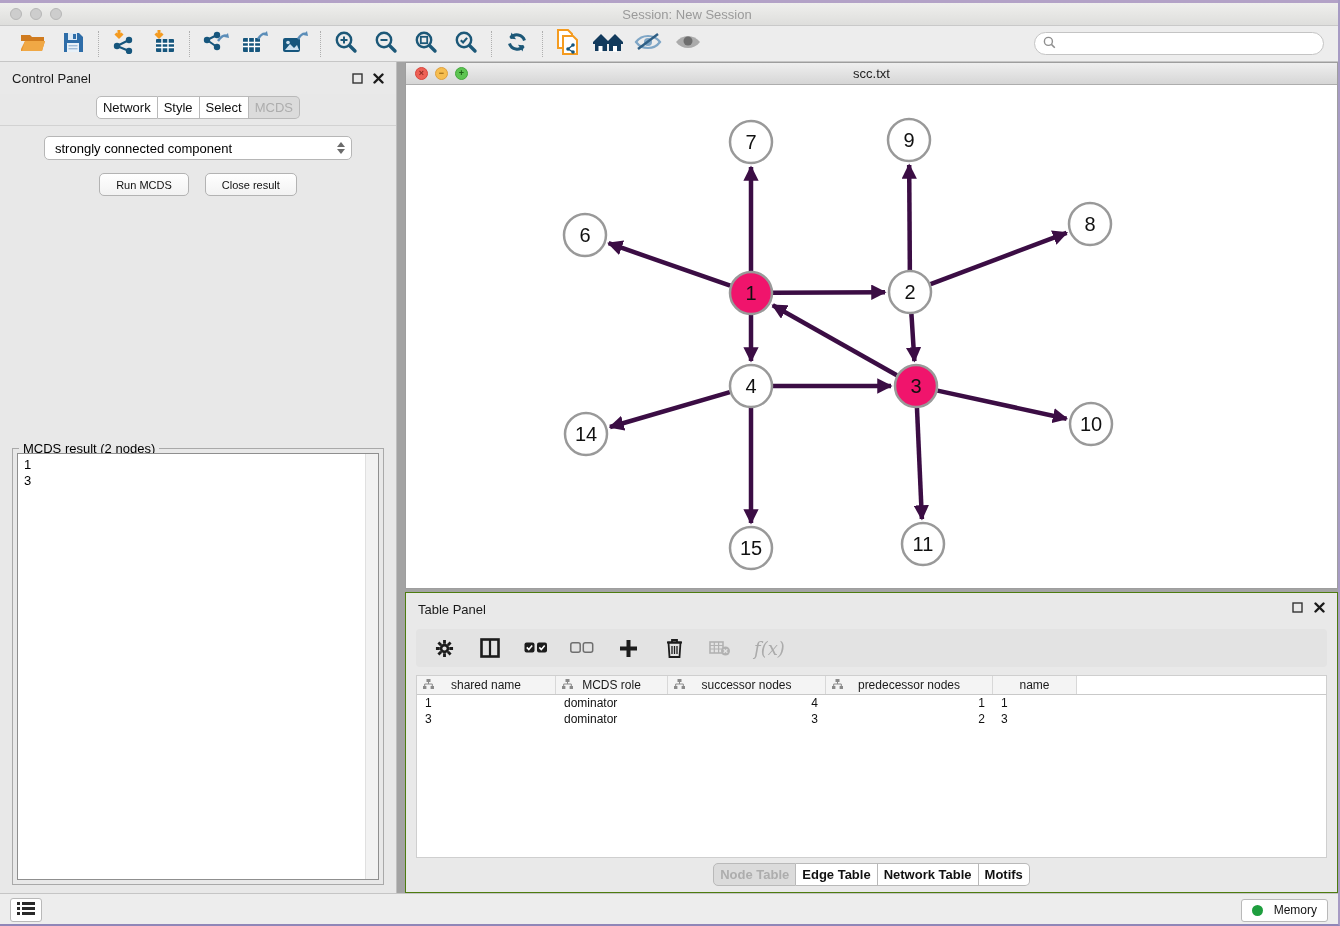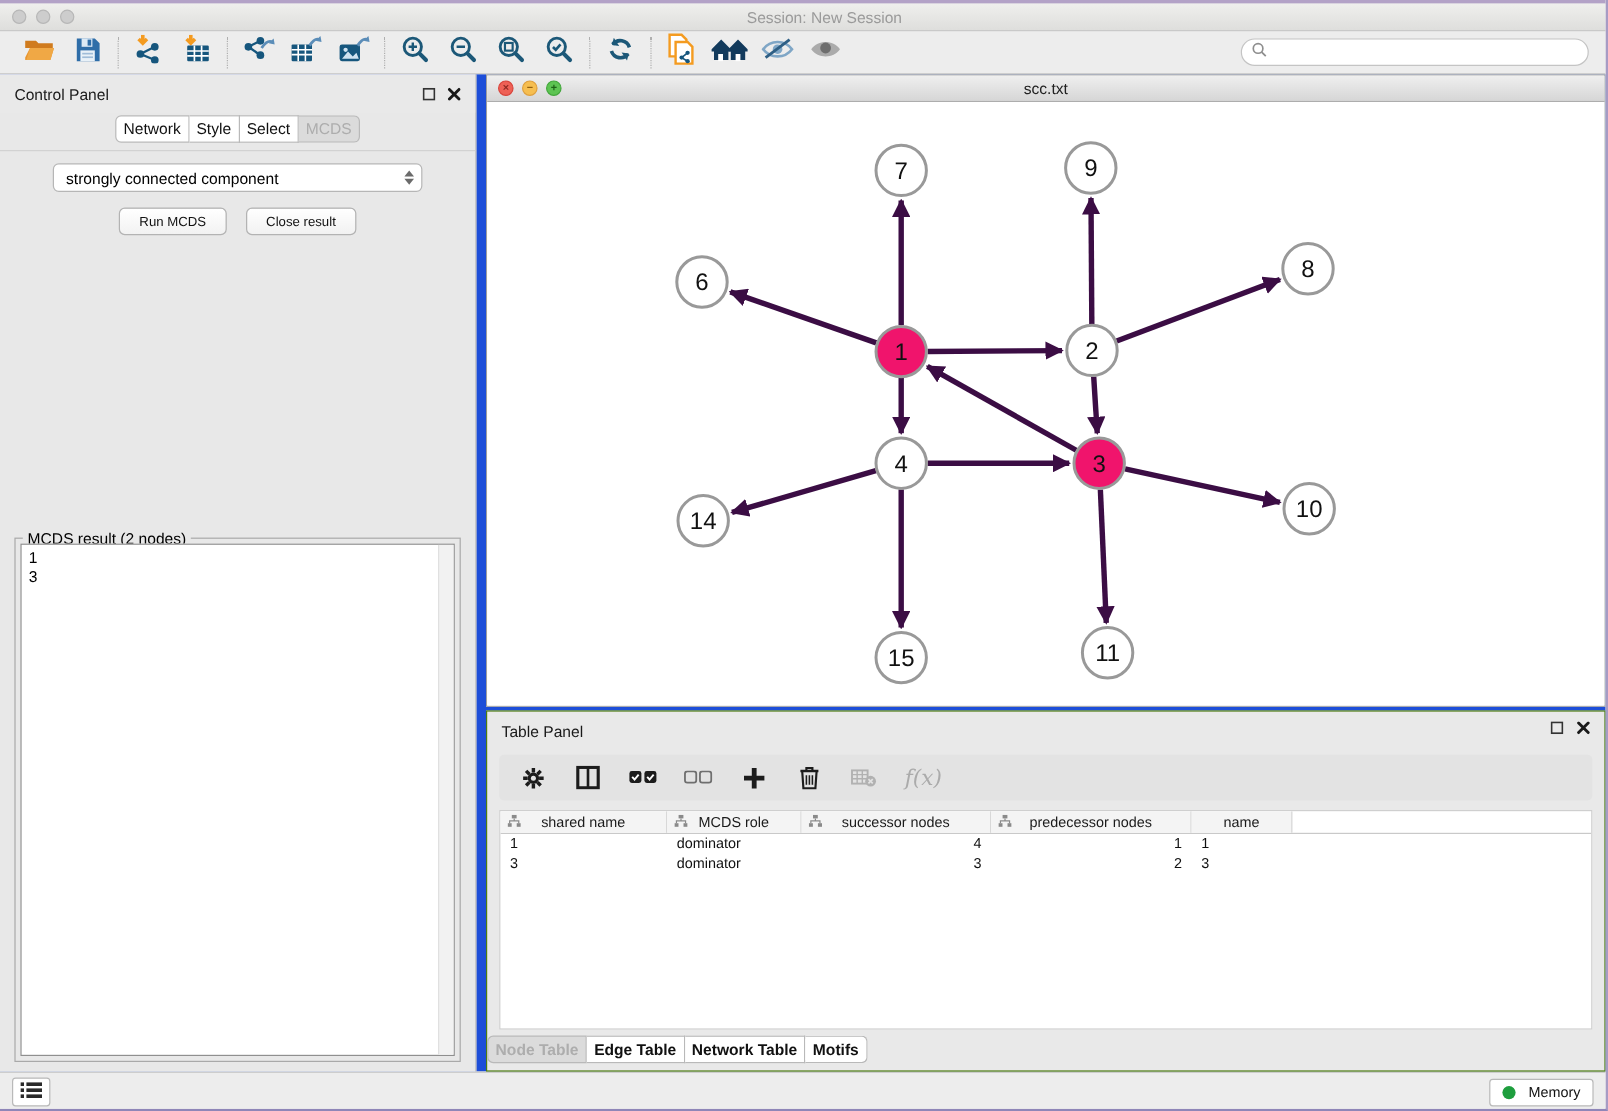--- a/index.html
+++ b/index.html
@@ -23,21 +23,21 @@
     display:flex; align-items:center; padding:0 8px; }
   .tb-group { display:flex; align-items:center; gap:10px; padding:0 10px; }
   .tb-sep { width:1px; height:26px; border-left:1px dotted #AFAFAF; }
   .tb-btn { width:30px; height:28px; display:flex; align-items:center; justify-content:center; cursor:default; }
   .search-wrap { margin-left:auto; margin-right:6px; }
   .search-box { width:290px; height:23px; background:#fff; border:1px solid #C4C4C4; border-radius:12px;
     display:flex; align-items:center; padding:0 8px; gap:5px; }
   .search-box input { border:none; outline:none; flex:1; font-size:12px; background:transparent; }
 
   
-  .main { display:flex; height:831px; background:#1d4ed8; }
+  .main { display:flex; height:831px; background:#a3a3a3; }
 
   
   .control-panel { width:397px; background:#E8E8E8; border-right:1px solid #BFBFBF; display:flex; flex-direction:column; }
   .panel-head { height:32px; display:flex; align-items:center; padding:0 12px; background:#E9E9E9; }
   .panel-head .ptitle { font-size:13px; color:#1a1a1a; }
   .panel-head .spacer { flex:1; }
   .phead-ic { margin-left:10px; display:flex; align-items:center; }
   .seg-tabs { display:flex; justify-content:center; padding:2px 0 6px; }
   .seg-tab { font-size:13px; padding:3px 6px; background:#fff; border:1px solid #B9B9B9; border-left:none; color:#111; }
   .seg-tab:first-child { border-left:1px solid #B9B9B9; border-radius:5px 0 0 5px; }
@@ -82,21 +82,21 @@
     display:flex; align-items:center; gap:22px; padding:0 16px; }
   .tp-ic { display:flex; align-items:center; justify-content:center; width:24px; height:24px; }
   .fx { font-family:"DejaVu Serif", serif; font-style:italic; font-size:18px; color:#ABABAB; }
   .tbl-wrap { margin:8px 10px 0; background:#fff; border:1px solid #CFCFCF; flex:1; overflow:hidden; }
   .tbl-header { display:flex; height:19px; border-bottom:1px solid #C9C9C9; font-size:12px; color:#1a1a1a; }
   .th-cell { background:#F4F4F4; border-right:1px solid #D8D8D8; display:flex; align-items:center; justify-content:center; position:relative; }
   .th-cell .th-ic { position:absolute; left:6px; top:3px; }
   .tbl-row { display:flex; height:16px; font-size:12px; color:#111; }
   .td-cell { padding:0 8px; display:flex; align-items:center; }
   .td-cell.right { justify-content:flex-end; }
-  .tbl-tabs { display:flex; padding:5px 0 6px; }
+  .tbl-tabs { display:flex; justify-content:center; padding:5px 0 6px; }
   .tp-close { position:absolute; top:6px; right:12px; display:flex; gap:11px; align-items:center; }
 
   
   .statusbar { height:33px; background:#EDEDED; border-top:1px solid #C5C5C5;
     display:flex; align-items:center; padding:0 10px; }
   .status-btn { width:32px; height:24px; background:#fff; border:1px solid #B9B9B9; border-radius:3px;
     display:flex; align-items:center; justify-content:center; }
   .mem-btn { margin-left:auto; height:23px; background:#fff; border:1px solid #B9B9B9; border-radius:3px;
     display:flex; align-items:center; gap:11px; padding:0 10px; font-size:12px; color:#111; }
   .mem-dot { width:11px; height:11px; border-radius:50%; background:#1E9E3E; }

